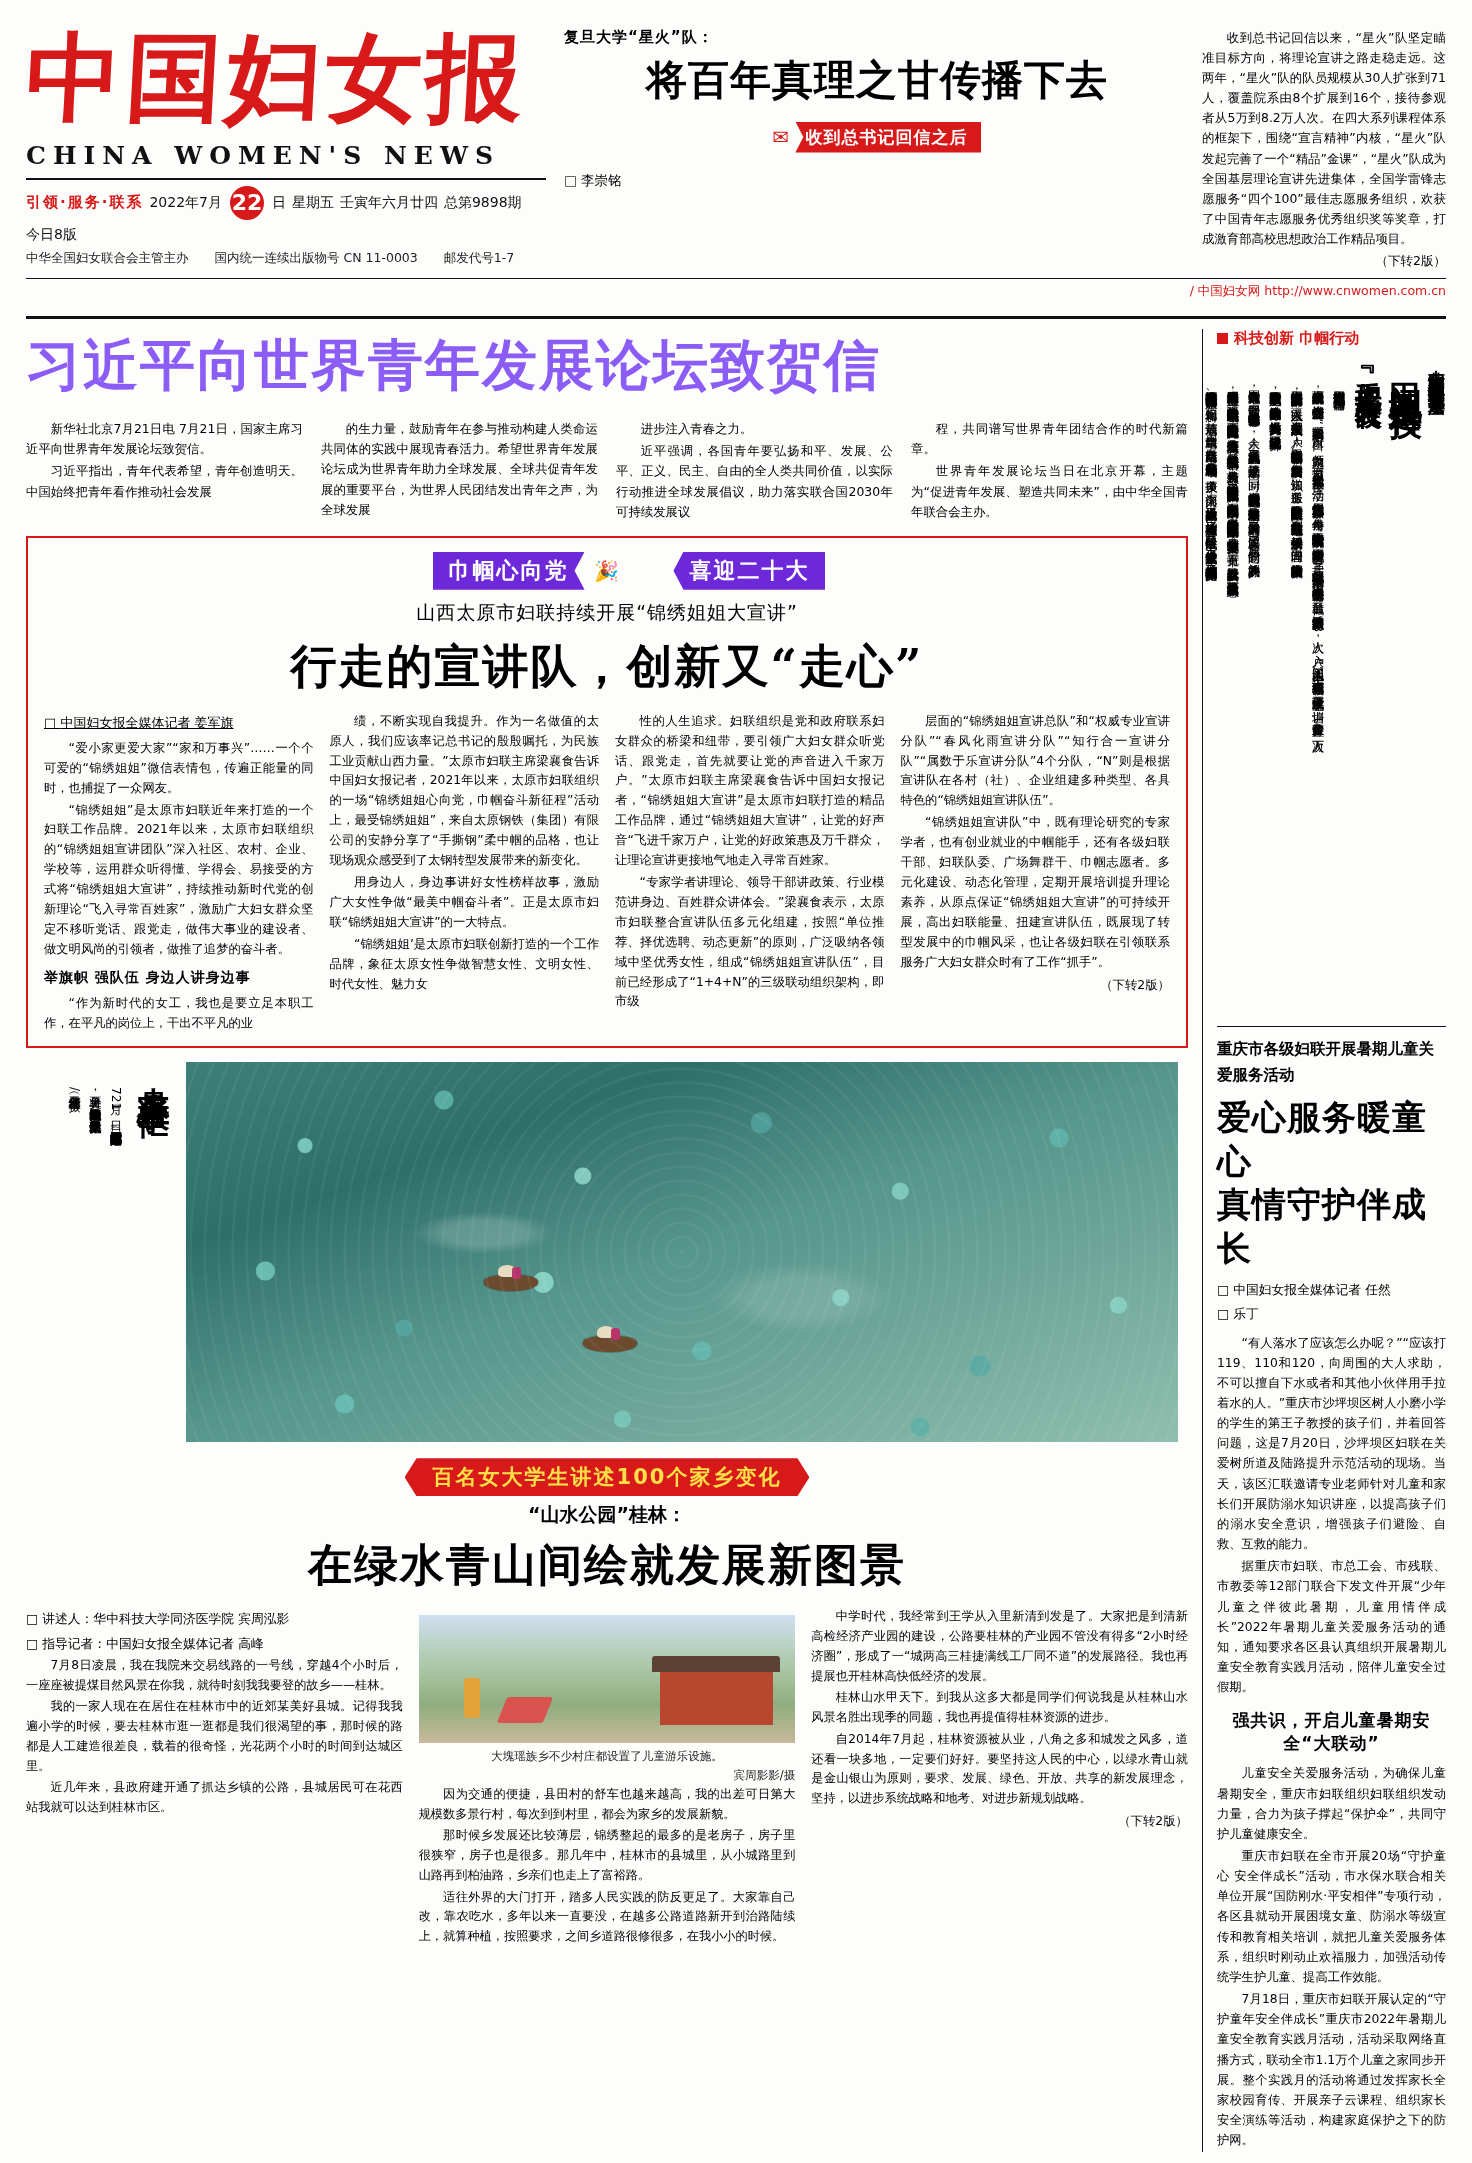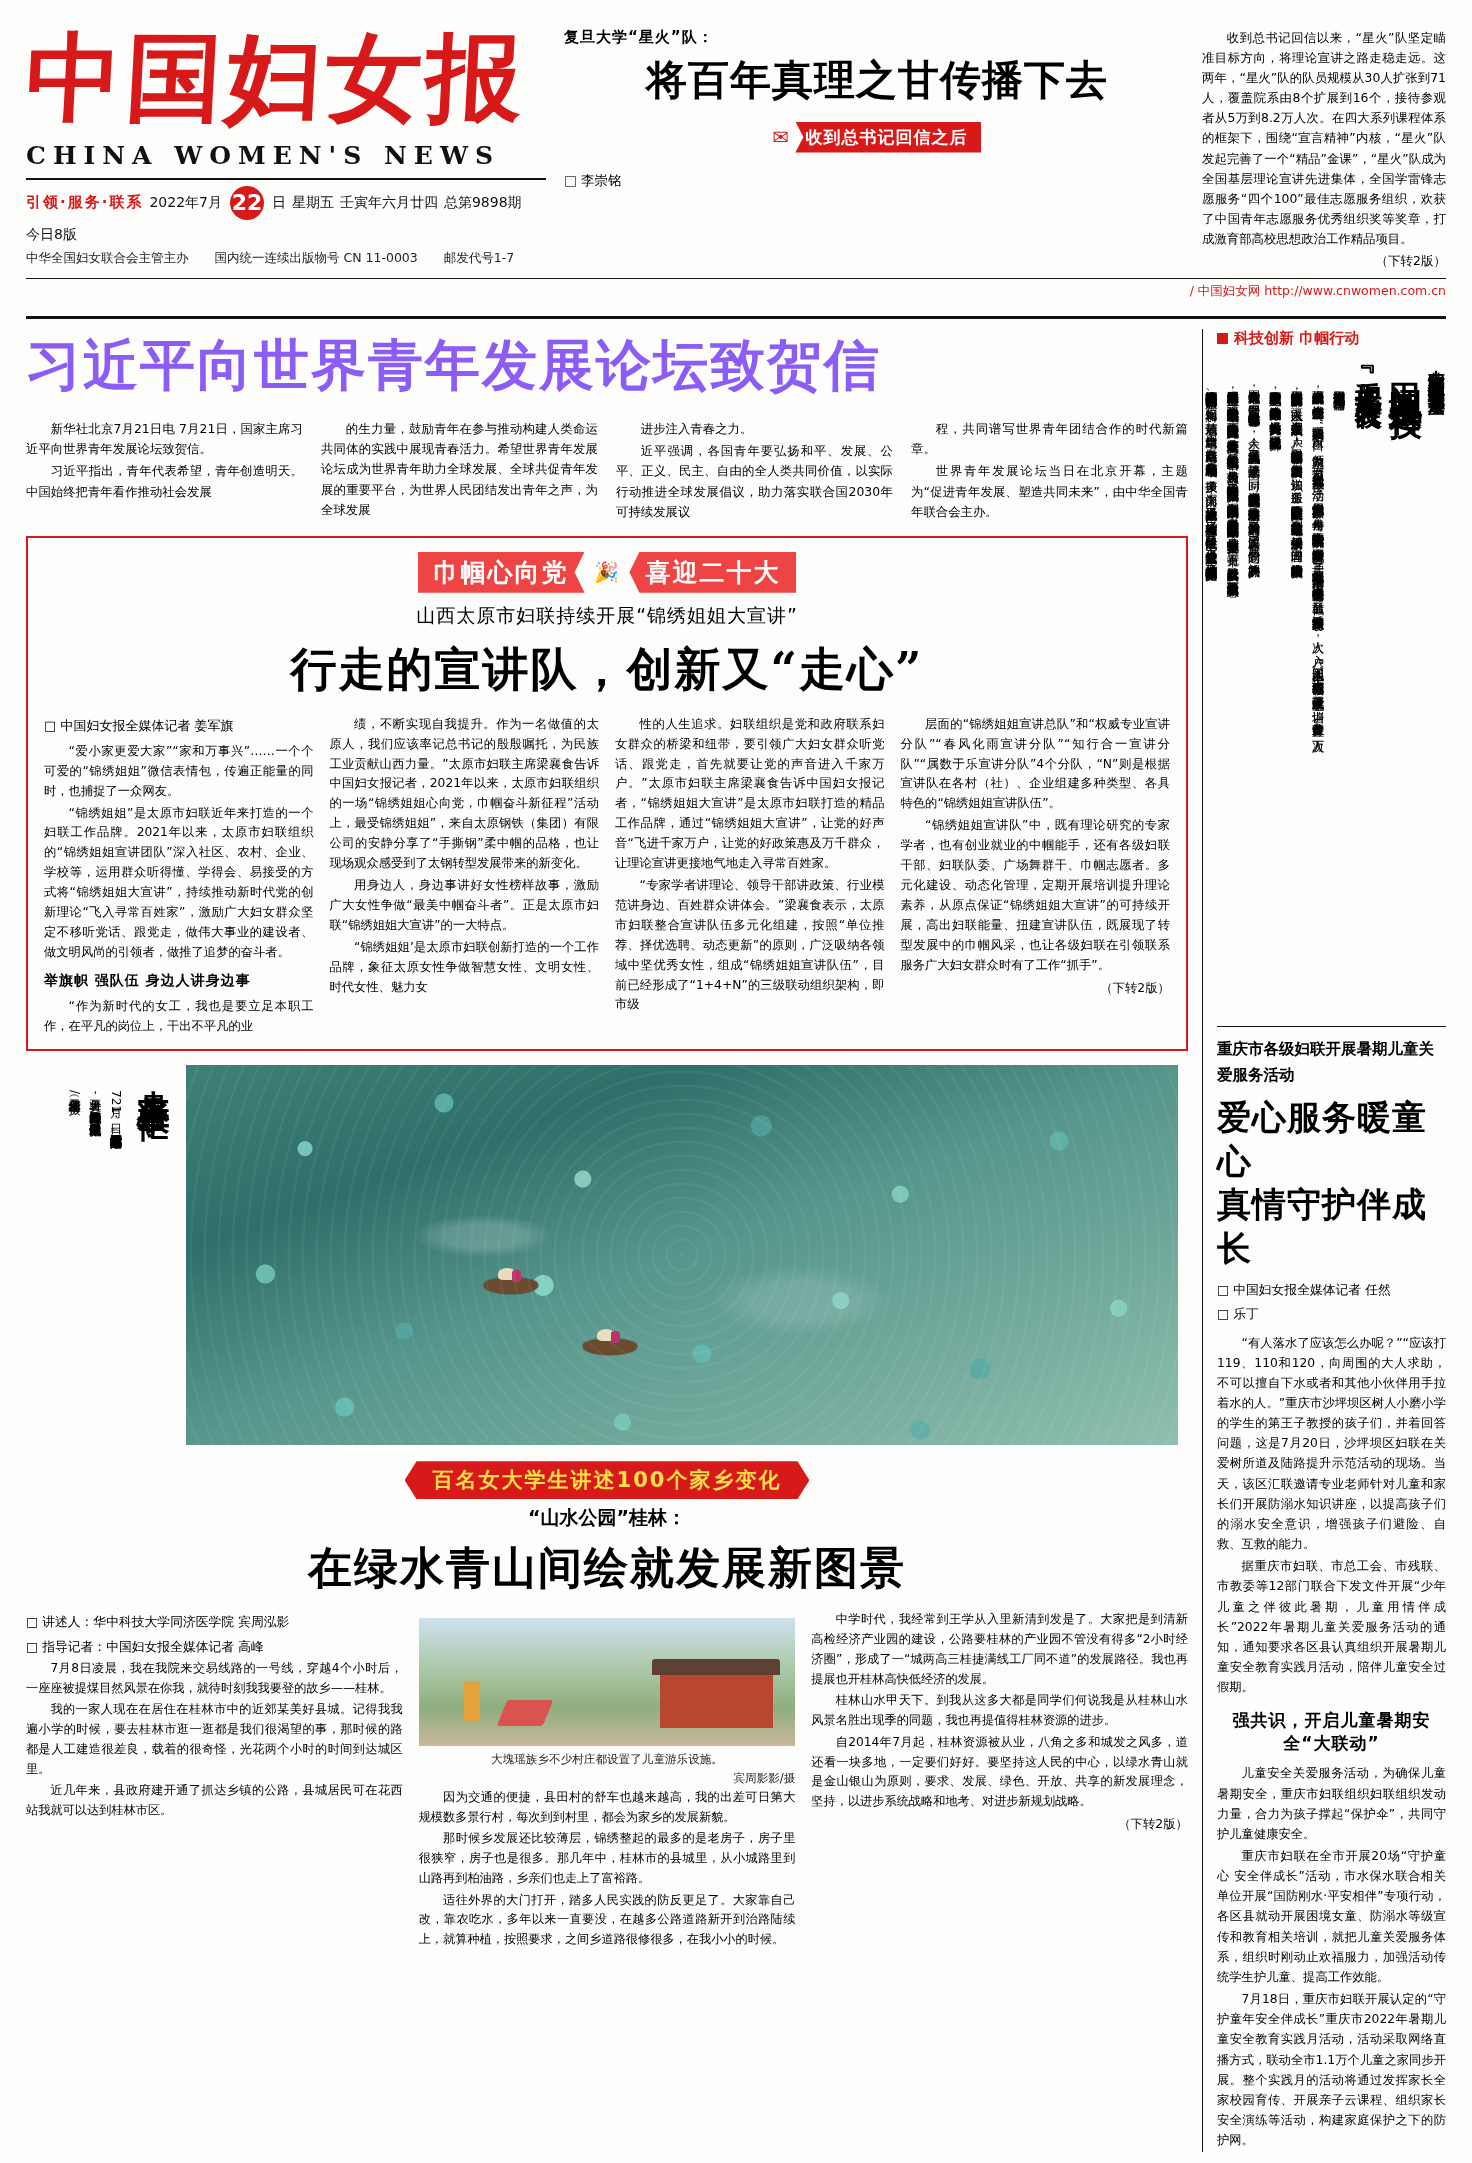--- a/index.html
+++ b/index.html
@@ -96,34 +96,34 @@
   .vert-body {
     writing-mode:vertical-rl; font-size:12.2px; line-height:1.75; height:100%;
     text-align:justify; letter-spacing:0.2px;
   }
   .vert-body p { margin:0 0 3px 0; text-indent:2em; }
 
   
   .redbox { border:2px solid #d81919; margin-top:12px; padding:14px 16px 10px 16px; }
   .redbox-banner { display:flex; justify-content:center; align-items:center; gap:10px; margin-bottom:10px; }
   .rb-left, .rb-right {
-    background:#ef4444; color:#fff; font-weight:bold; font-size:25px; padding:4px 16px; letter-spacing:2px;
+    background:#6d28d9; color:#fff; font-weight:bold; font-size:22px; padding:4px 16px; letter-spacing:2px;margin-left:44px;
   }
   .rb-left { clip-path:polygon(0 0,100% 0,calc(100% - 10px) 50%,100% 100%,0 100%); }
   .rb-right { clip-path:polygon(10px 0,100% 0,100% 100%,10px 100%,0 50%); }
   .rb-mid { font-size:20px; }
   .rb-kicker { text-align:center; font-size:19px; font-weight:normal; letter-spacing:1px; }
   .rb-title {
     text-align:center; font-family:"DejaVu Serif","Liberation Serif",serif;
     font-size:46px; font-weight:bold; letter-spacing:2px; margin-top:10px;
   }
   .rb-cols { display:flex; gap:16px; margin-top:14px; font-size:12.3px; line-height:1.62; text-align:justify; }
   .rb-cols > div { flex:1; }
   .rb-cols p { margin:0 0 2px 0; text-indent:2em; }
-  .rb-byline { font-size:13px; margin-bottom:6px; }
+  .rb-byline { font-size:13px; margin-bottom:6px;text-decoration:underline; }
   .rb-byline::before { content:"□ "; }
   .rb-bold { font-weight:bold; font-size:14px; letter-spacing:1px; margin:6px 0; }
 
   
   .photo-row { display:flex; margin-top:14px; }
   .photo-left { width:150px; flex:none; display:flex; flex-direction:row-reverse; gap:6px;}
   .photo-vtitle {
     writing-mode:vertical-rl; text-orientation:upright; font-weight:bold;
     font-family:"DejaVu Serif","Liberation Serif",serif; font-size:32px; letter-spacing:3px;
   }

